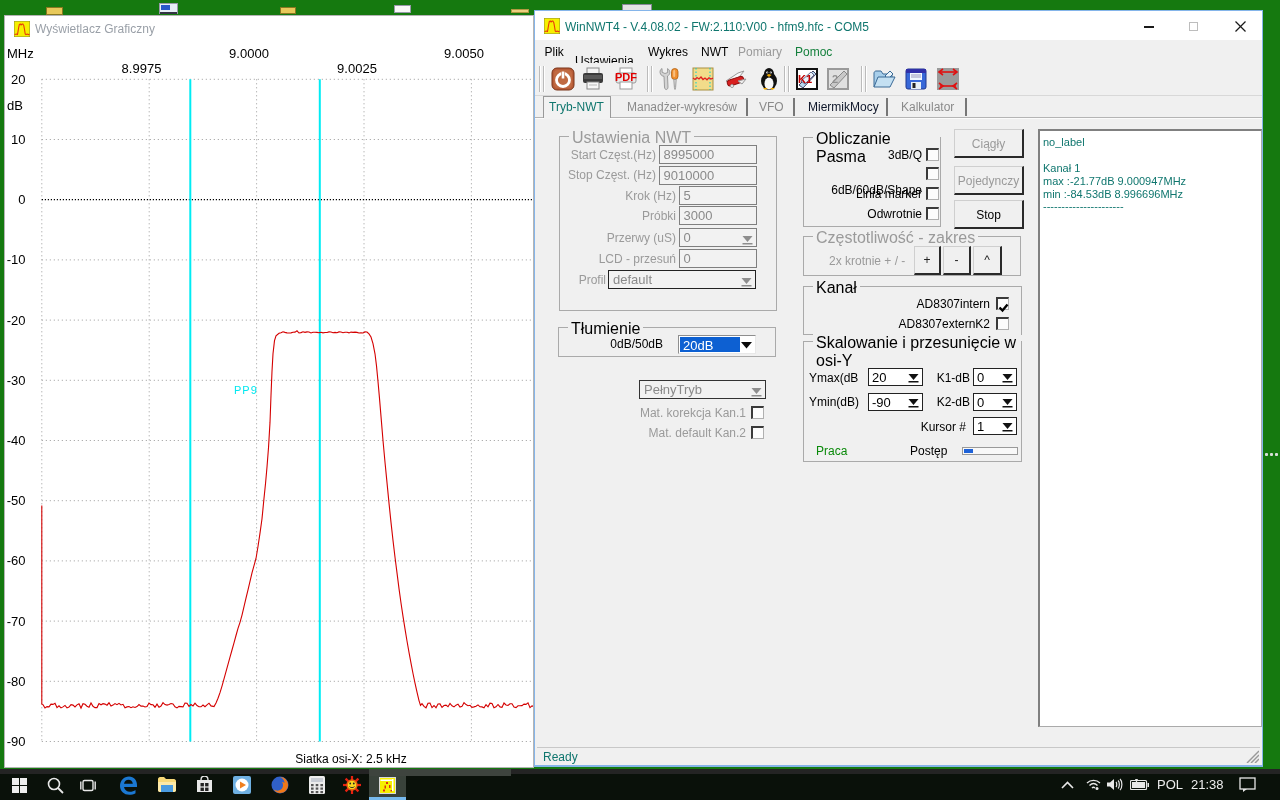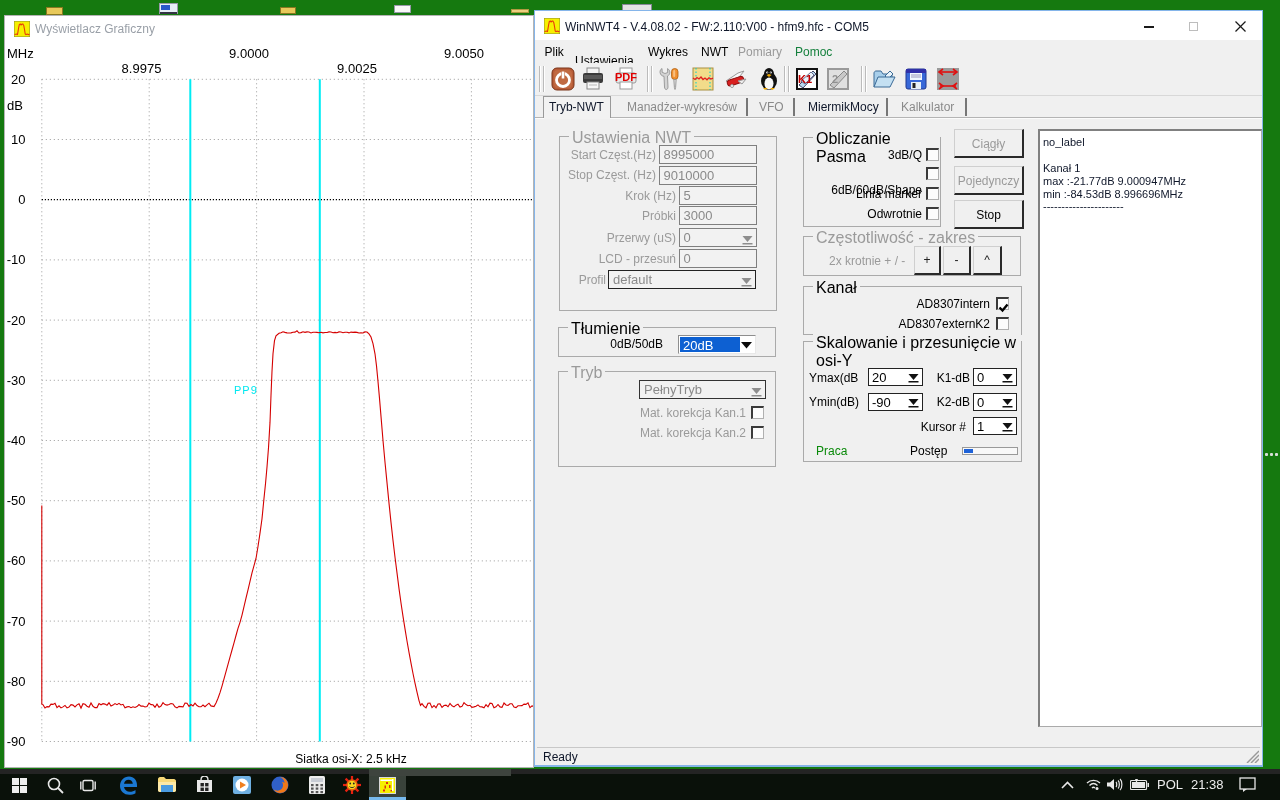--- a/index.html
+++ b/index.html
@@ -1,17 +1,17 @@
 <!DOCTYPE html>
 <html><head><meta charset="utf-8"><style>
 *{margin:0;padding:0;box-sizing:border-box}
 html,body{width:1280px;height:800px;overflow:hidden}
 body{background:#15790f;font-family:"Liberation Sans",sans-serif;position:relative}
 .abs{position:absolute}
-.txt{position:absolute;white-space:nowrap;font-size:12px;color:#0f172a}
+.txt{position:absolute;white-space:nowrap;font-size:12px;color:#0f766e}
 
 .grp{position:absolute;border:1px solid #aaa}
 .grp>span{position:absolute;top:-8px;left:9px;background:#f0f0f0;padding:0 3px;font-size:16px}
 .fld{position:absolute;height:19px;background:#f2f2f2;border:1px solid #7f7f7f;color:#8a8a8a;font-size:13px;padding:1px 0 0 4px;white-space:nowrap}
 .cb{position:absolute;width:13px;height:13px;background:#fcfcfc;border-top:2px solid #3a3a3a;border-left:2px solid #3a3a3a;border-right:1px solid #b0b0b0;border-bottom:1px solid #b0b0b0}
 .btn3{position:absolute;background:#f0f0f0;border-top:1px solid #cfcfcf;border-left:1px solid #cfcfcf;border-right:2px solid #2a2a2a;border-bottom:2px solid #2a2a2a;text-align:center;font-size:12px}
 .lbl{position:absolute;white-space:nowrap;font-size:12px;color:#000}
 .rlbl{position:absolute;white-space:nowrap;font-size:12px;color:#000;text-align:right}
 .gray{color:#9a9a9a !important}
 .arr{position:absolute;right:2px;top:5px}
@@ -242,30 +242,27 @@
       <span>Tłumienie</span>
     </div>
 <div class="rlbl" style="left:40px;top:326px;width:88px">0dB/50dB</div>
 <div class="abs" style="left:143px;top:323.5px;width:78px;height:19.5px;background:#fff;border:1px solid #8e8e8e;border-bottom-color:#e8e8e8;border-right-color:#e8e8e8">
 <div class="abs" style="left:1px;top:1px;width:60px;height:15.5px;background:#0d60d2;color:#fff;font-size:13px;padding:1px 0 0 3px">20dB</div>
 <svg class="arr" width="13" height="11" style="top:4px;right:2px">
         <polygon points="1,2 12,2 6.5,8.5" fill="#0a0a0a"></polygon>
       </svg>
 </div>
 
-<div class="grp" style="left:23px;top:360px;width:218px;height:96px">
-      <span class="gray">Tryb</span>
-    </div>
 <div class="fld" style="left:104px;top:369px;width:127px;border:1.5px solid #333">PełnyTryb<svg class="arr" width="13" height="11">
         <polygon points="1.5,2 11.5,2 6.5,8" fill="#8e8e8e"></polygon>
         <rect x="1.5" y="9" width="10" height="1.5" fill="#8e8e8e"></rect>
       </svg></div>
 <div class="rlbl gray" style="left:104px;top:395px;width:107px">Mat. korekcja Kan.1</div>
 <div class="cb" style="left:216px;top:395px"></div>
-<div class="rlbl gray" style="left:104px;top:415px;width:107px">Mat. korekcja Kan.2</div>
+<div class="rlbl gray" style="left:104px;top:415px;width:107px">Mat. default Kan.2</div>
 <div class="cb" style="left:216px;top:415px"></div>
 
 <div class="grp" style="left:268px;top:126px;width:138px;height:90px">
       <span>Obliczanie Pasma</span>
     </div>
 <div class="rlbl" style="left:280px;top:137px;width:107px">3dB/Q</div>
 <div class="cb" style="left:391px;top:137px"></div>
 <div class="rlbl" style="left:280px;top:172px;width:107px">6dB/60dB/Shape</div>
 <div class="cb" style="left:391px;top:156px"></div>
 <div class="rlbl" style="left:280px;top:176px;width:107px">Linia marker</div>

